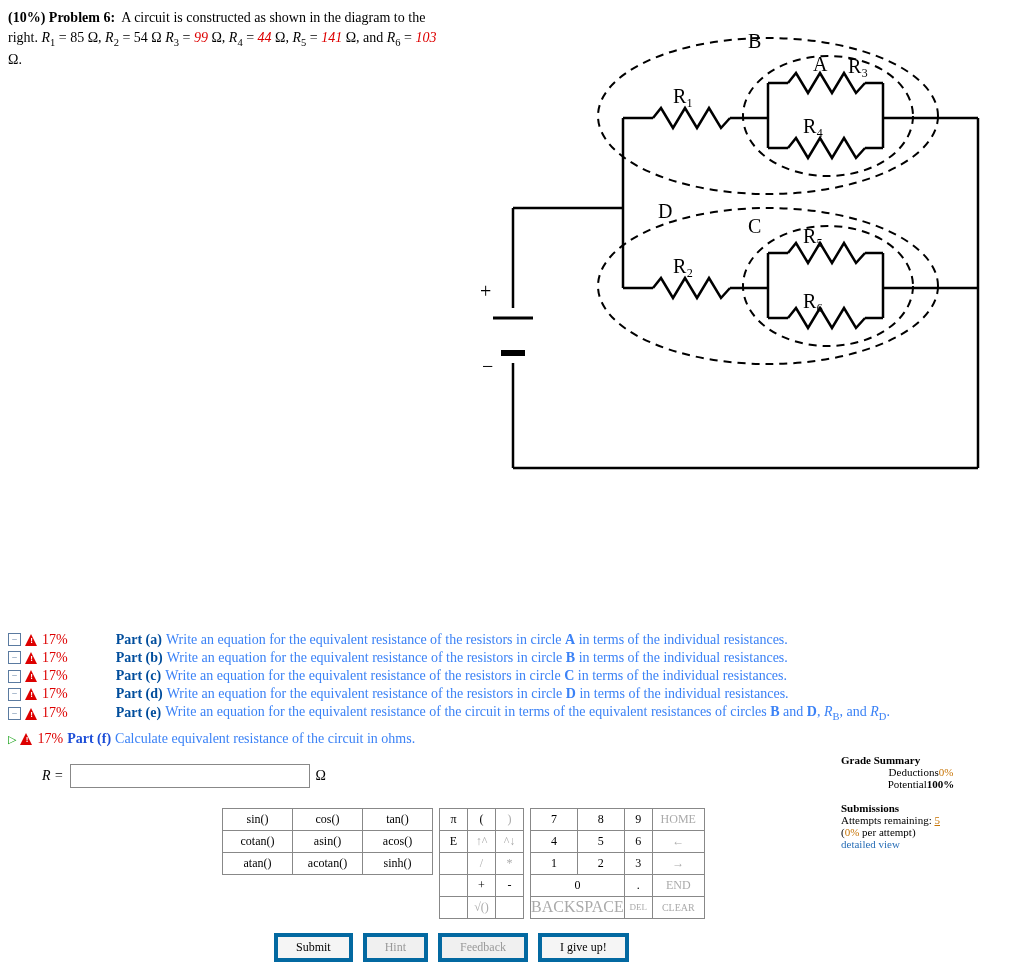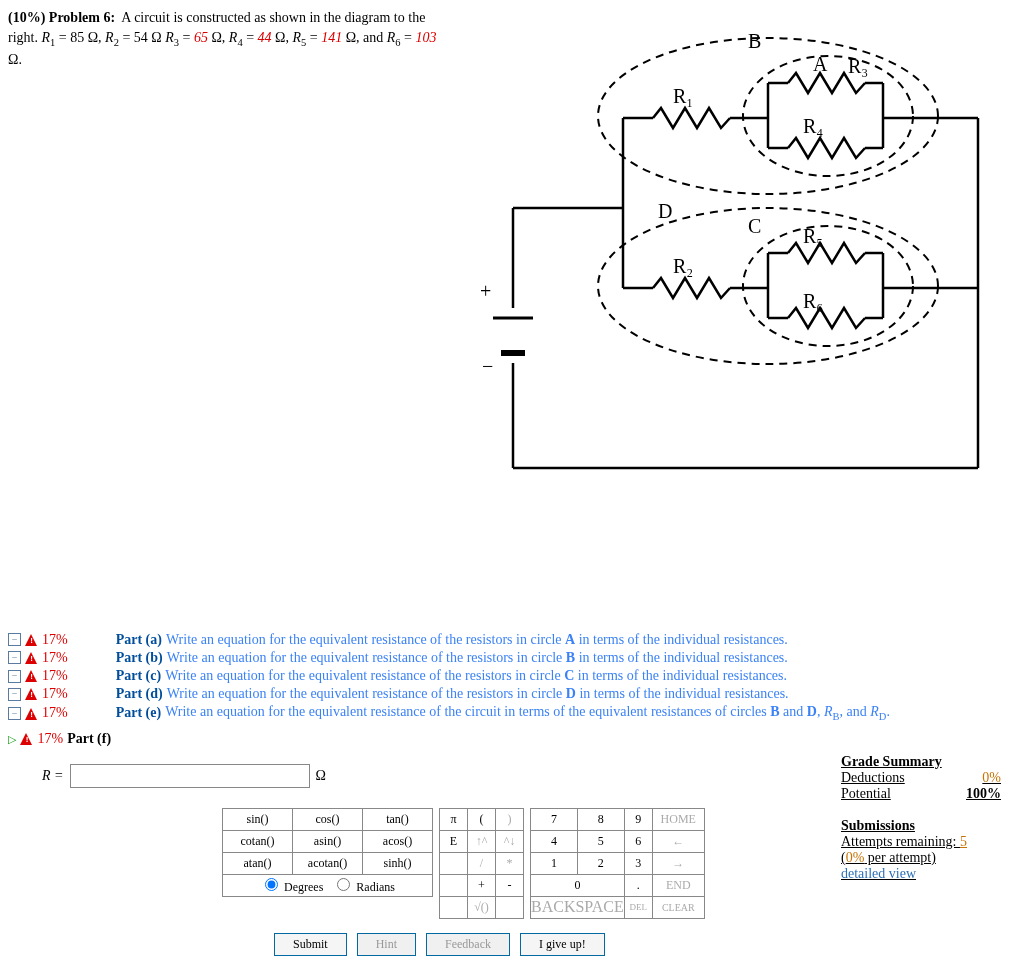--- a/index.html
+++ b/index.html
@@ -68,21 +68,21 @@
     left: 0; top: 2px;
     width: 13px;
     text-align: center;
     font-size: 8px;
     font-weight: bold;
     color: #fff;
     font-family: Arial, sans-serif;
   }
   .percent { color: #d00; font-weight: normal; }
   .part-label { color: #004d9c; font-weight: bold; margin-left: 44px; }
-  .part-current { color: #000000; font-weight: bold; }
+  .part-current { color: #1d4ed8; font-weight: bold; }
   .part-text { color: #3b82f6; }
   .answer-zone {
     margin-top: 6px;
     border-top: 0;
     padding: 10px 0 0 34px;
   }
   .answer-row { display: flex; align-items: center; gap: 6px; }
   .answer-input {
     width: 230px;
     height: 20px;
@@ -112,51 +112,50 @@
   .sm-cell { width: 28px; }
   .dis { color: #aaa; }
   .angle-row td { border: 1px solid #888; }
   .radio-row { text-align: center; font-size: 13px; padding: 3px 0; }
   .ctrl-row {
     display: flex;
     gap: 10px;
     margin: 14px 0 0 232px;
   }
   .ctrl-btn {
-    border: 1px solid #0369a1;
+    border: 4px solid #0369a1;
     padding: 3px 18px;
     font-size: 12px;
     background: #f5f5f5;
     cursor: pointer;
   }
   .ctrl-btn.dis { color: #999; background: #f0f0f0; }
   .grade-box {
     position: absolute;
     right: 20px;
     top: 0;
-    font-size: 14px;
+    font-size: 11px;
     width: 160px;
-    text-decoration: underline;
   }
   .grade-box b { font-weight: bold; }
-  .grade-row { display: flex; justify-content: space-between; }
+  .grade-row { display: flex; justify-content: center; }
   .orange { color: #c77405; }
   .link-blue { color: #2a6fb7; }
   .lower-wrap { position: relative; }
 </style>
 </head>
 <body>
 
 <div class="top-wrap">
   <div class="problem-header">
     <b><span>(10%)</span> <span>Problem 6:</span></b>&nbsp;
     <span>A circuit is constructed as shown in the diagram to the right. </span>
     <i>R</i><sub>1</sub><span> = 85 Ω, </span>
     <i>R</i><sub>2</sub><span> = 54 Ω </span>
-    <i>R</i><sub>3</sub><span> = </span><i class="red">65</i><span> Ω, </span>
+    <i>R</i><sub>3</sub><span> = </span><i class="red">99</i><span> Ω, </span>
     <i>R</i><sub>4</sub><span> = </span><i class="red">44</i><span> Ω, </span>
     <i>R</i><sub>5</sub><span> = </span><i class="red">141</i><span> Ω, and </span>
     <i>R</i><sub>6</sub><span> = </span><i class="red">103</i><span> Ω.</span>
   </div>
 
   <svg class="diagram" width="540" height="470">
 
     <g stroke="#000" stroke-width="2.5" fill="none">
 
       <line x1="45" y1="460" x2="510" y2="460"></line>
@@ -261,20 +260,21 @@
     <span class="part-label">Part (e)</span>
     <span class="part-text">
       <span>Write an equation for the equivalent resistance of the circuit in terms of the equivalent resistances of circles </span><b>B</b><span> and </span><b>D</b><span>, </span><i>R</i><sub>B</sub><span>, and </span><i>R</i><sub>D</sub><span>.</span>
     </span>
   </div>
   <div class="part-line" style="margin-top:6px">
     <span class="tri-arrow">▷</span>
     <span class="alert"></span>
     <span class="percent">17%</span>
     <span class="part-current">Part (f)</span>
+    <span class="part-text">Calculate equivalent resistance of the circuit in ohms.</span>
   </div>
 </div>
 
 <div class="lower-wrap">
   <div class="answer-zone">
     <div class="answer-row">
       <i>R = </i>
       <input class="answer-input" style="">
       <span>Ω</span>
     </div>
@@ -290,26 +290,20 @@
             </tr>
         <tr>
               <td class="fn-cell">cotan()</td>
               <td class="fn-cell">asin()</td>
               <td class="fn-cell">acos()</td>
             </tr>
         <tr>
               <td class="fn-cell">atan()</td>
               <td class="fn-cell">acotan()</td>
               <td class="fn-cell">sinh()</td>
-            </tr>
-        <tr class="angle-row">
-              <td colspan="3" class="radio-row">
-          <label><input type="radio" name="ang" checked="" style=""> <span>Degrees</span></label>&nbsp;&nbsp;
-          <label><input type="radio" name="ang" style=""> <span>Radians</span></label>
-        </td>
             </tr>
       </tbody>
         </table>
 
       <table class="kp">
         <tbody>
             <tr>
               <td class="sm-cell">π</td>
               <td class="sm-cell">(</td>
               <td class="sm-cell dis">)</td>

